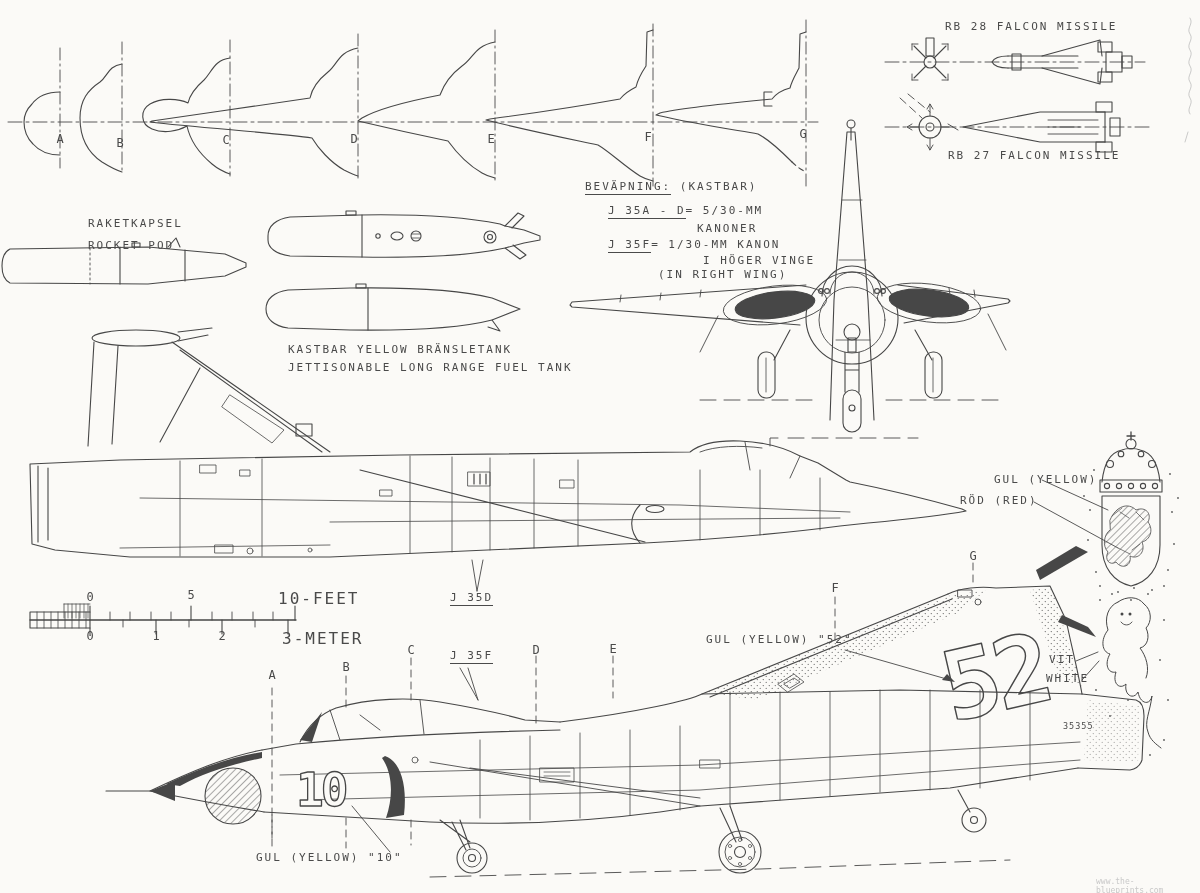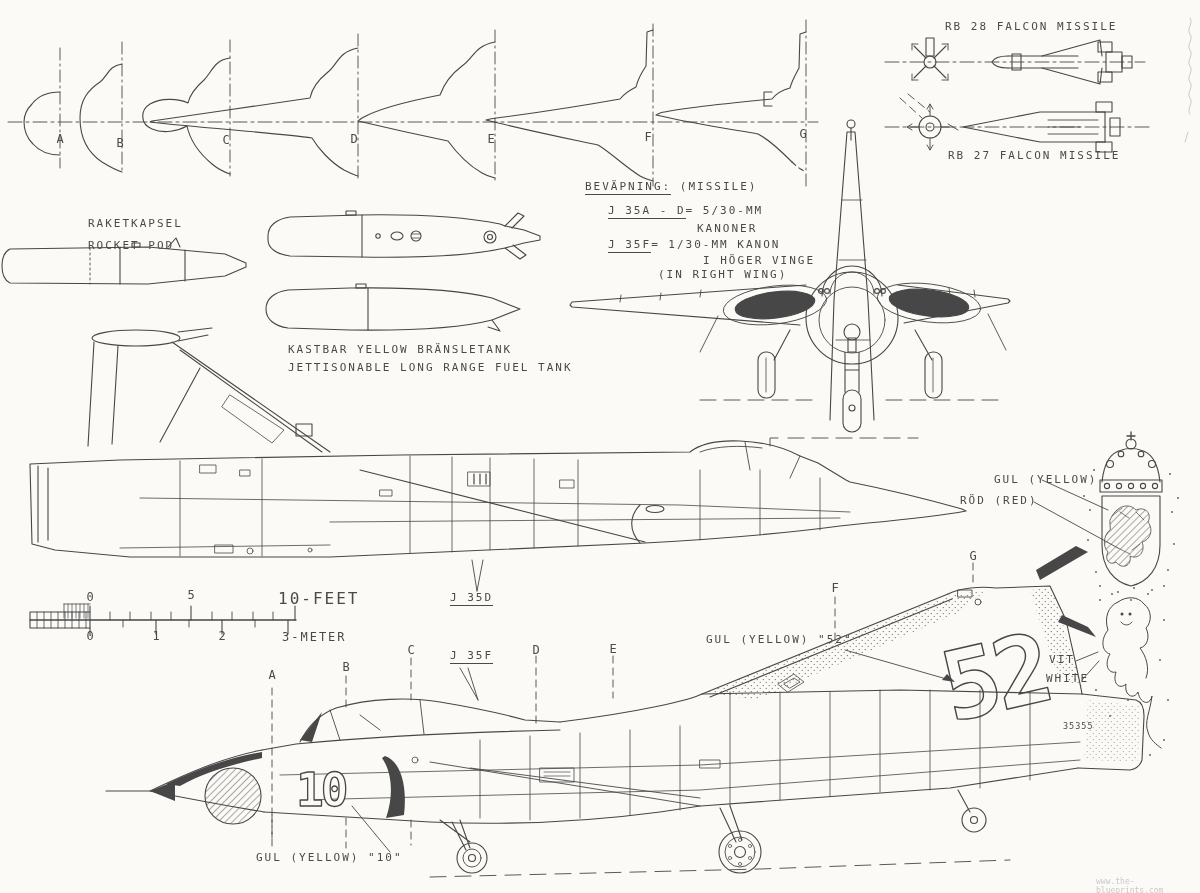--- a/index.html
+++ b/index.html
@@ -317,40 +317,40 @@
 <span class="sec" style="left:491px;top:133px">E</span>
 <span class="sec" style="left:648px;top:131px">F</span>
 <span class="sec" style="left:803px;top:128px">G</span>
 
 <span class="lbl" style="left:88px;top:218px">RAKETKAPSEL</span>
 <span class="lbl" style="left:88px;top:240px">ROCKET POD</span>
 
 <span class="lbl" style="left:288px;top:344px">KASTBAR YELLOW BRÄNSLETANK</span>
 <span class="lbl" style="left:288px;top:362px">JETTISONABLE LONG RANGE FUEL TANK</span>
 
-<span class="lbl" style="left:585px;top:181px"><span class="u">BEVÄPNING:</span>&nbsp;<span>(MISSILE)</span></span>
+<span class="lbl" style="left:585px;top:181px"><span class="u">BEVÄPNING:</span>&nbsp;<span>(KASTBAR)</span></span>
 <span class="lbl" style="left:608px;top:205px"><span class="u">J 35A - D</span><span>= 5/30-MM</span></span>
 <span class="lbl" style="left:697px;top:223px">KANONER</span>
 <span class="lbl" style="left:608px;top:239px"><span class="u">J 35F</span><span>= 1/30-MM KANON</span></span>
 <span class="lbl" style="left:703px;top:255px">I HÖGER VINGE</span>
 <span class="lbl" style="left:658px;top:269px">(IN RIGHT WING)</span>
 
 <span class="lbl" style="left:994px;top:474px">GUL (YELLOW)</span>
 <span class="lbl" style="left:960px;top:495px">RÖD (RED)</span>
 
 <span class="lbl" style="left:450px;top:592px"><span class="u">J 35D</span></span>
 <span class="lbl" style="left:450px;top:650px"><span class="u">J 35F</span></span>
 
 <span class="sec" style="left:90px;top:591px">0</span>
 <span class="sec" style="left:191px;top:589px">5</span>
 <span class="lbl" style="left:278px;top:591px;font-size:16px">10-FEET</span>
 <span class="sec" style="left:90px;top:630px">0</span>
 <span class="sec" style="left:156px;top:630px">1</span>
 <span class="sec" style="left:222px;top:630px">2</span>
-<span class="lbl" style="left:282px;top:631px;font-size:12px">3-METER</span>
+<span class="lbl" style="left:282px;top:631px;font-size:16px">3-METER</span>
 
 <span class="sec" style="left:272px;top:669px">A</span>
 <span class="sec" style="left:346px;top:661px">B</span>
 <span class="sec" style="left:411px;top:644px">C</span>
 <span class="sec" style="left:536px;top:644px">D</span>
 <span class="sec" style="left:613px;top:643px">E</span>
 <span class="sec" style="left:835px;top:582px">F</span>
 <span class="sec" style="left:973px;top:550px">G</span>
 
 <span class="lbl" style="left:706px;top:634px">GUL (YELLOW) "52"</span>

